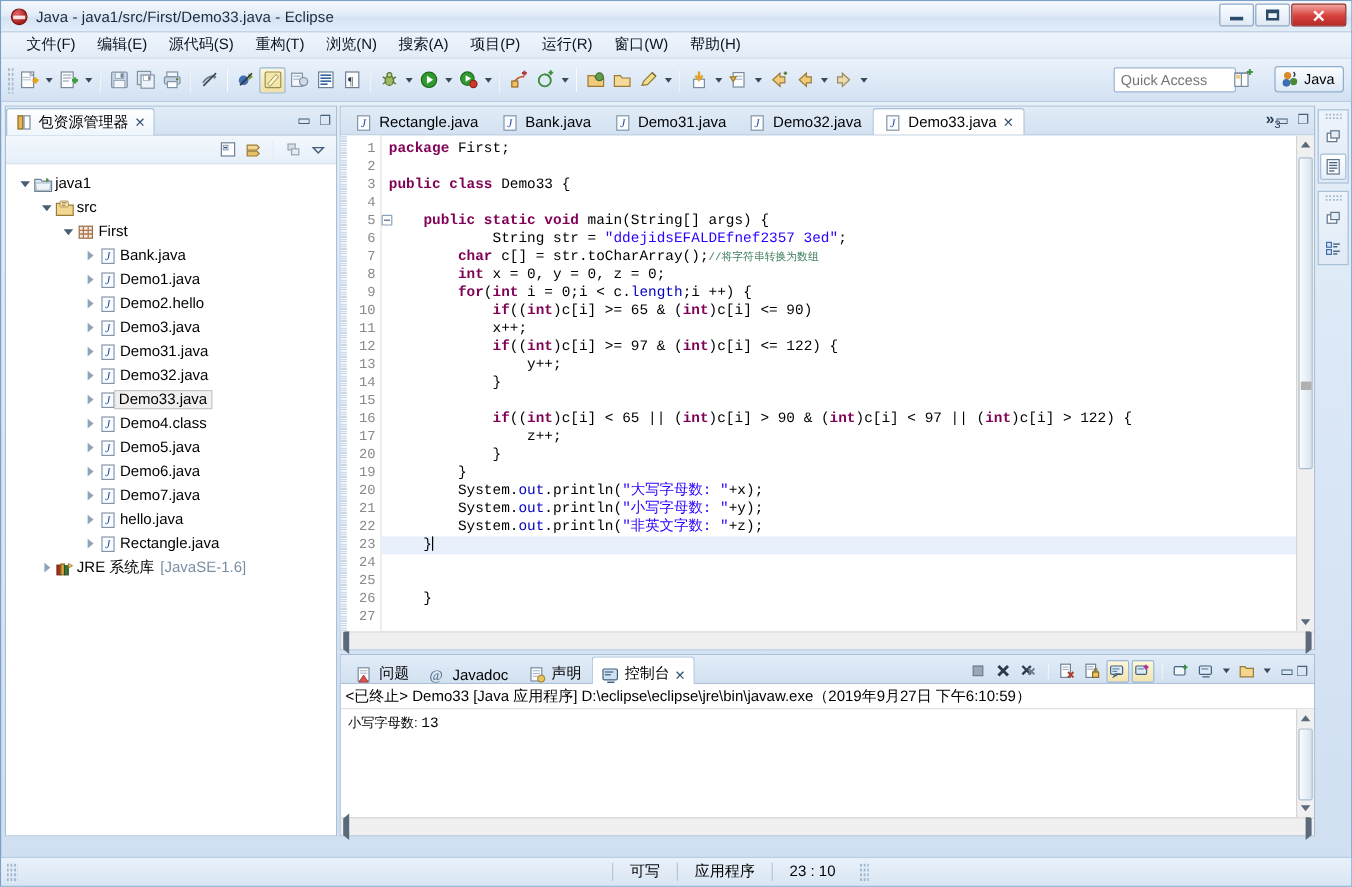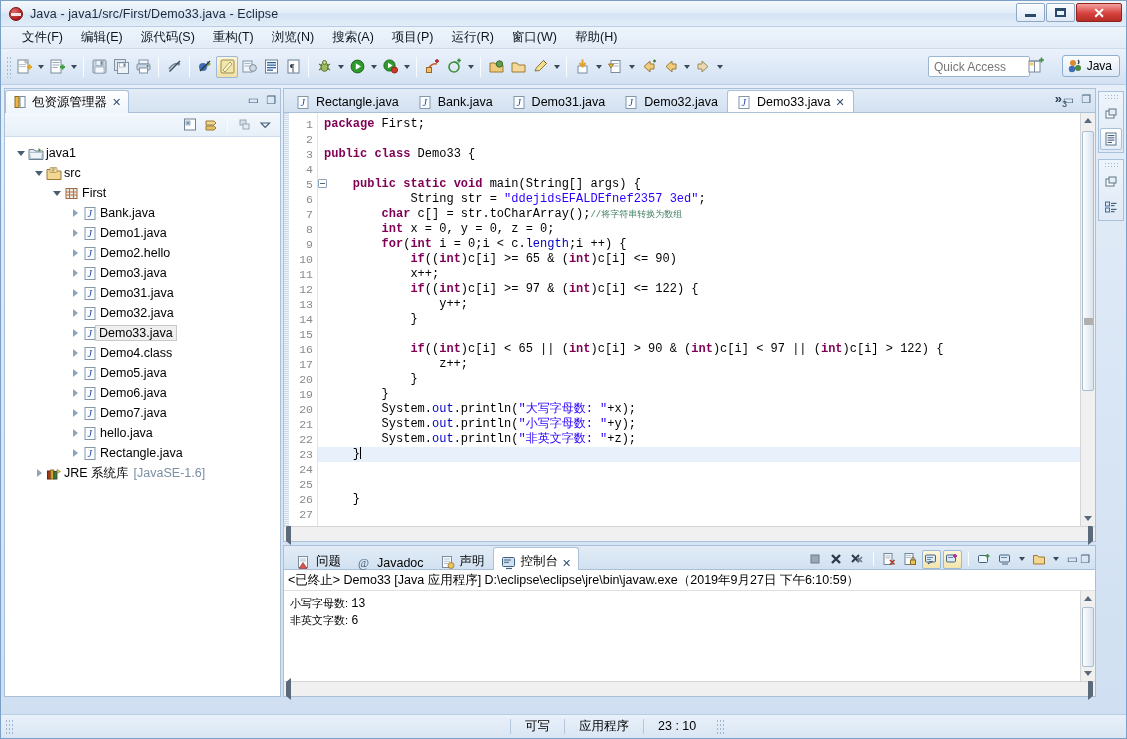--- a/index.html
+++ b/index.html
@@ -925,21 +925,20 @@
               </div>
             <div class="arr"></div>
             <span style="color:#44607c;font-size:12px;margin-left:3px;">▭</span>
             <span style="color:#44607c;font-size:11px;margin-right:2px;">❐</span>
           </div>
         </div>
         <div class="cinfo">&lt;已终止&gt; Demo33 [Java 应用程序] D:\eclipse\eclipse\jre\bin\javaw.exe（2019年9月27日 下午6:10:59）</div>
         <div class="cbody">
           <div class="ctext">
               <div><span>小写字母数: </span><span class="cnum">13</span></div>
-              <div><span>非英文字数: </span><span class="cnum">6</span></div>
             </div>
           <div class="vsbar">
             <div class="vs-arrow tri-up" style="top:0;"></div>
             <div class="vthumb" style="top:16px;height:60px;"></div>
             <div class="vs-arrow tri-dn" style="bottom:0;"></div>
           </div>
         </div>
         <div class="hsbar">
           <span class="tri-lf"></span>
           <span class="tri-rt"></span>

